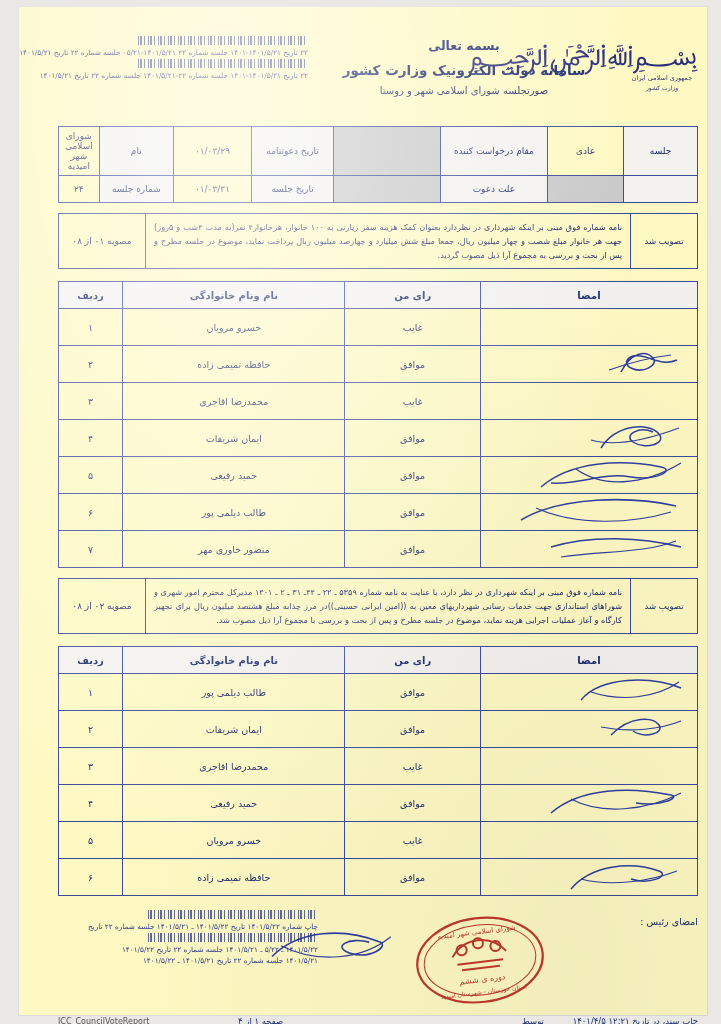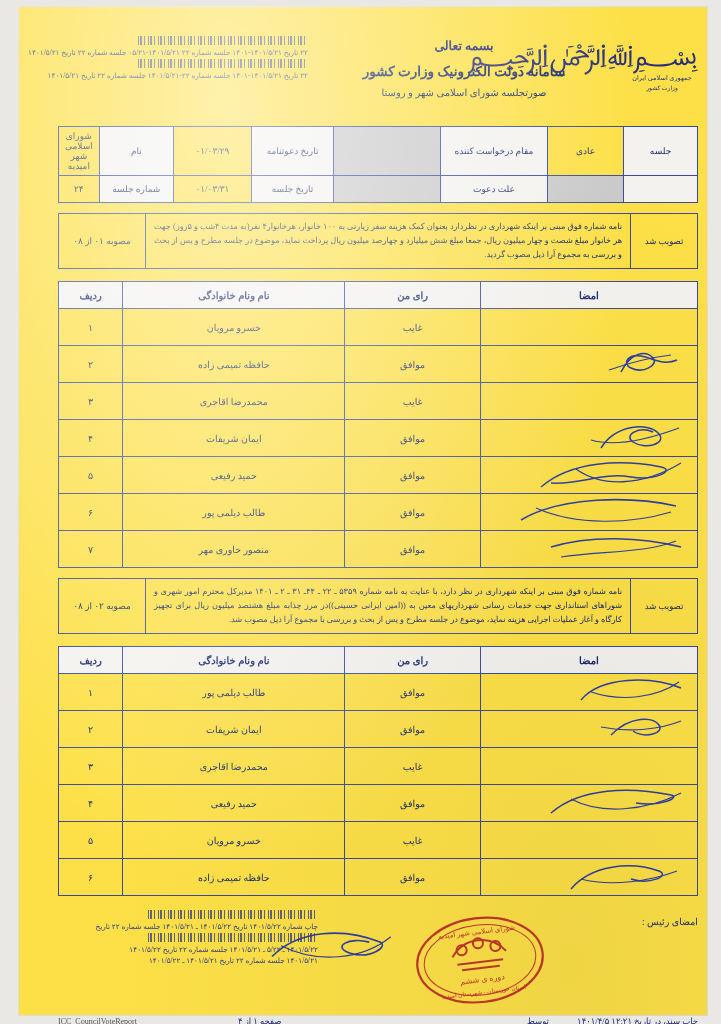--- a/index.html
+++ b/index.html
@@ -9,23 +9,22 @@
     font-family:"DejaVu Sans","Liberation Sans",sans-serif;
     overflow:hidden;
   }
   .page{
     position:absolute;left:0;top:0;width:721px;height:1024px;
     background:#e9e8e4;
   }
   
   .sheet{
     position:absolute;left:18px;top:6px;width:690px;height:1010px;
-    background:#fde047;
+    background:#fef9c3;
     box-shadow:0 0 0 1px #ddd inset;
-    font-family:Liberation Serif, serif;
   }
   .scanblur{
     position:absolute;inset:0;
     background:
       radial-gradient(ellipse at 30% 10%, rgba(255,255,255,.55), rgba(255,255,255,0) 60%),
       radial-gradient(ellipse at 80% 95%, rgba(0,0,0,.05), rgba(0,0,0,0) 60%);
     pointer-events:none;
   }
   .content{
     position:absolute;left:40px;top:30px;width:640px;

